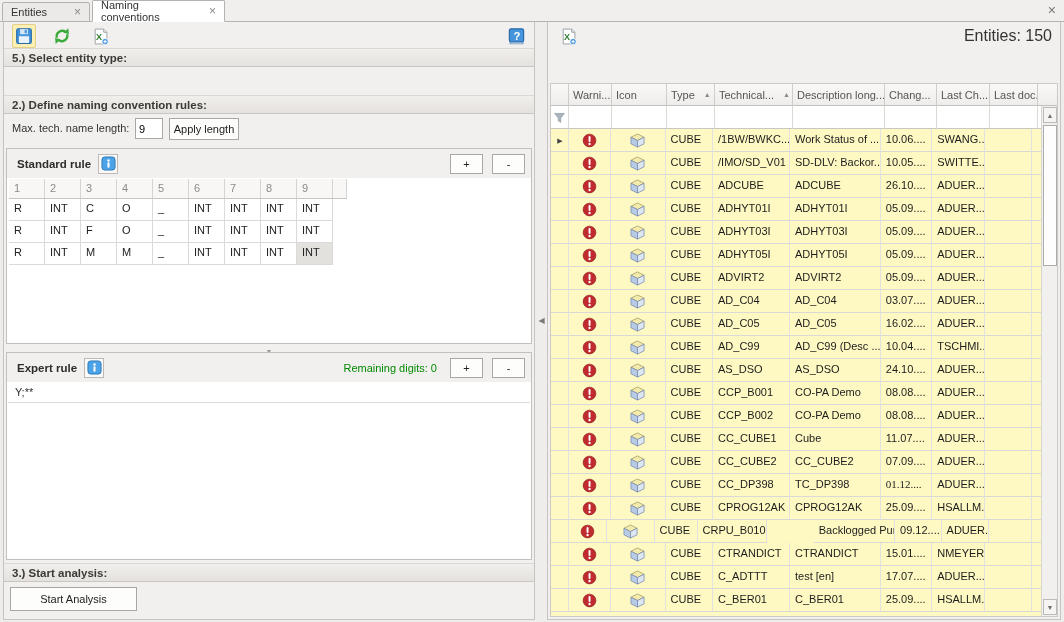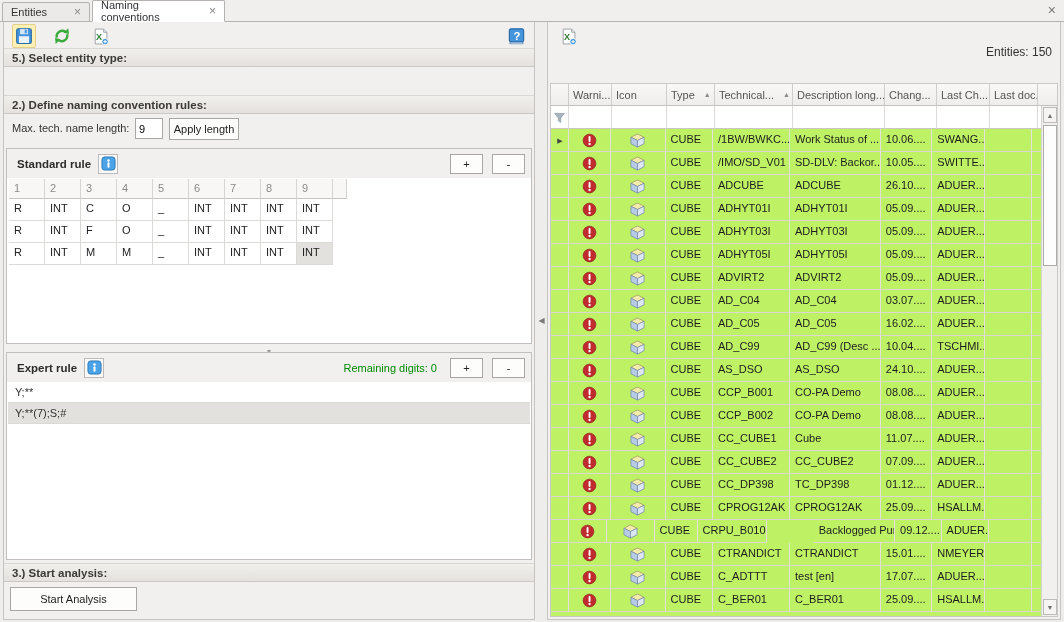--- a/index.html
+++ b/index.html
@@ -17,21 +17,21 @@
 
 .left-panel{position:absolute;left:3px;top:22px;width:532px;height:598px;background:#f2f0ee;border:1px solid #c6c3c0;border-top:none}
 .right-panel{position:absolute;left:547px;top:22px;width:514px;height:598px;background:#f2f0ee;border:1px solid #c6c3c0;border-top:none}
 .splitter-arrow{position:absolute;left:537px;top:312px;width:9px;height:18px;color:#7a7a7a;font-size:8px;line-height:18px;text-align:center}
 
 
 .toolbar{position:absolute;top:0;left:0;right:0;height:28px;display:flex;align-items:center;padding:0 8px;gap:14px}
 .tool{width:24px;height:24px;display:flex;align-items:center;justify-content:center;border-radius:2px}
 .tool.highlight{background:#fcf0b4;border:1px solid #e5cf88}
 .help-btn{position:absolute;right:6px;top:2px}
-.entities-count{position:absolute;right:8px;top:16px;height:28px;line-height:28px;font-size:12px;color:#333}
+.entities-count{position:absolute;right:8px;top:0;height:28px;line-height:28px;font-size:16px;color:#333}
 
 
 .sec-head{position:absolute;left:0;right:0;height:19px;background:linear-gradient(#f1efec,#e4e1de);border-top:1px solid #dad7d4;border-bottom:1px solid #c9c6c3;display:flex;align-items:center;padding:0 8px;font-weight:bold;color:#3c3a38;font-size:11.5px}
 
 
 .entity-row{position:absolute;top:45px;left:0;right:0;height:28px}
 .entity-icon{position:absolute;left:7px;top:5px}
 .dropdown{position:absolute;left:27px;top:3px;width:163px;height:21px;background:#fff;border:1px solid #a9a6a3;display:flex;align-items:center;padding:0 6px;color:#222}
 .dd-arrow{margin-left:auto;width:0;height:0;border-left:4px solid transparent;border-right:4px solid transparent;border-top:4px solid #6f6f6f}
 
@@ -71,21 +71,21 @@
 
 
 .sec3-head{top:541px}
 .start-btn{position:absolute;top:565px;left:6px;width:127px;height:24px}
 
 
 .group-bar{position:absolute;top:31px;left:6px;right:6px;height:26px;background:#fbfaf9;border:1px solid #c9c6c3;display:flex;align-items:center;padding:0 8px;color:#4c4c4c}
 .group-bar .icon{margin-left:auto}
 
 
-.grid{position:absolute;top:61px;left:2px;right:2px;bottom:2px;background:#bef264;border:1px solid #cbc9c6;overflow:hidden}
+.grid{position:absolute;top:61px;left:2px;right:2px;bottom:2px;background:#fef9c3;border:1px solid #cbc9c6;overflow:hidden}
 .g-headrow{position:absolute;top:0;left:0;right:0;height:22px;display:flex}
 .g-hcell{height:22px;background:linear-gradient(#f9f8f7,#efedeb);border-right:1px solid #cfcdca;border-bottom:1px solid #c3c1be;display:flex;align-items:center;padding:0 4px;color:#555;overflow:hidden;white-space:nowrap}
 .g-hfill{flex:1;border-right:none}
 .g-ind{width:18px;flex:none}
 .sort{font-size:7px;color:#8a8a8a;margin-left:9px}
 .g-main{position:absolute;top:22px;left:0;right:16px;bottom:0;overflow:hidden}
 .g-filterrow{display:flex;height:23px}
 .g-fcell{height:23px;background:#fff;border-right:1px solid #dcdad7;border-bottom:1px solid #c9c7c4;display:flex;align-items:center;justify-content:center}
 .g-ffill{flex:1;border-right:none}
 .g-row{display:flex;height:23px}
@@ -264,21 +264,20 @@
           </span>
       </div>
       <div class="head-right">
         <span class="remaining">Remaining digits: 0</span>
         <button class="btn mini-btn">+</button>
         <button class="btn mini-btn">-</button>
       </div>
     </div>
     <div class="ex-list" id="ex-list">
         <div class="ex-row">Y;**</div>
-        <div class="ex-row sel">Y;**(7);S;#</div>
       </div>
   </div>
 
   <div class="sec-head sec3-head">
     <span>3.) Start analysis:</span>
   </div>
   <button class="btn start-btn">Start Analysis</button>
 
 </div>
 
@@ -789,21 +788,21 @@
                 <svg width="15" height="15" viewBox="0 0 16 16">
                   <polygon points="8,1 15,4.5 8,8 1,4.5" fill="#f2ebac" stroke="#a29a62" stroke-width="0.8"></polygon>
                   <polygon points="1,4.5 8,8 8,15 1,11.5" fill="#b7cbe6" stroke="#7588ad" stroke-width="0.8"></polygon>
                   <polygon points="15,4.5 8,8 8,15 15,11.5" fill="#dde7f4" stroke="#7588ad" stroke-width="0.8"></polygon>
                 </svg>
               </span>
             </div>
             <div class="g-cell" style="width: 48px;">CUBE</div>
             <div class="g-cell" style="width: 78px;">CC_DP398</div>
             <div class="g-cell" style="width: 92px;">TC_DP398</div>
-            <div class="g-cell" style="width: 52px;">01.12....</div>
+            <div class="g-cell" style="width: 52px; font-family: Liberation Serif, serif;">01.12....</div>
             <div class="g-cell" style="width: 53px;">ADUER...</div>
             <div class="g-cell" style="width: 48px;"></div>
             <div class="g-cell g-rfill"></div>
           </div>
           <div class="g-row">
             <div class="g-cell g-ind"></div>
             <div class="g-cell center" style="width: 43px;">
               <span class="icon">
                 <svg width="15" height="15" viewBox="0 0 16 16">
                   <circle cx="8" cy="8" r="6.8" fill="#c12a2e" stroke="#8e1b1e" stroke-width="0.7"></circle>

